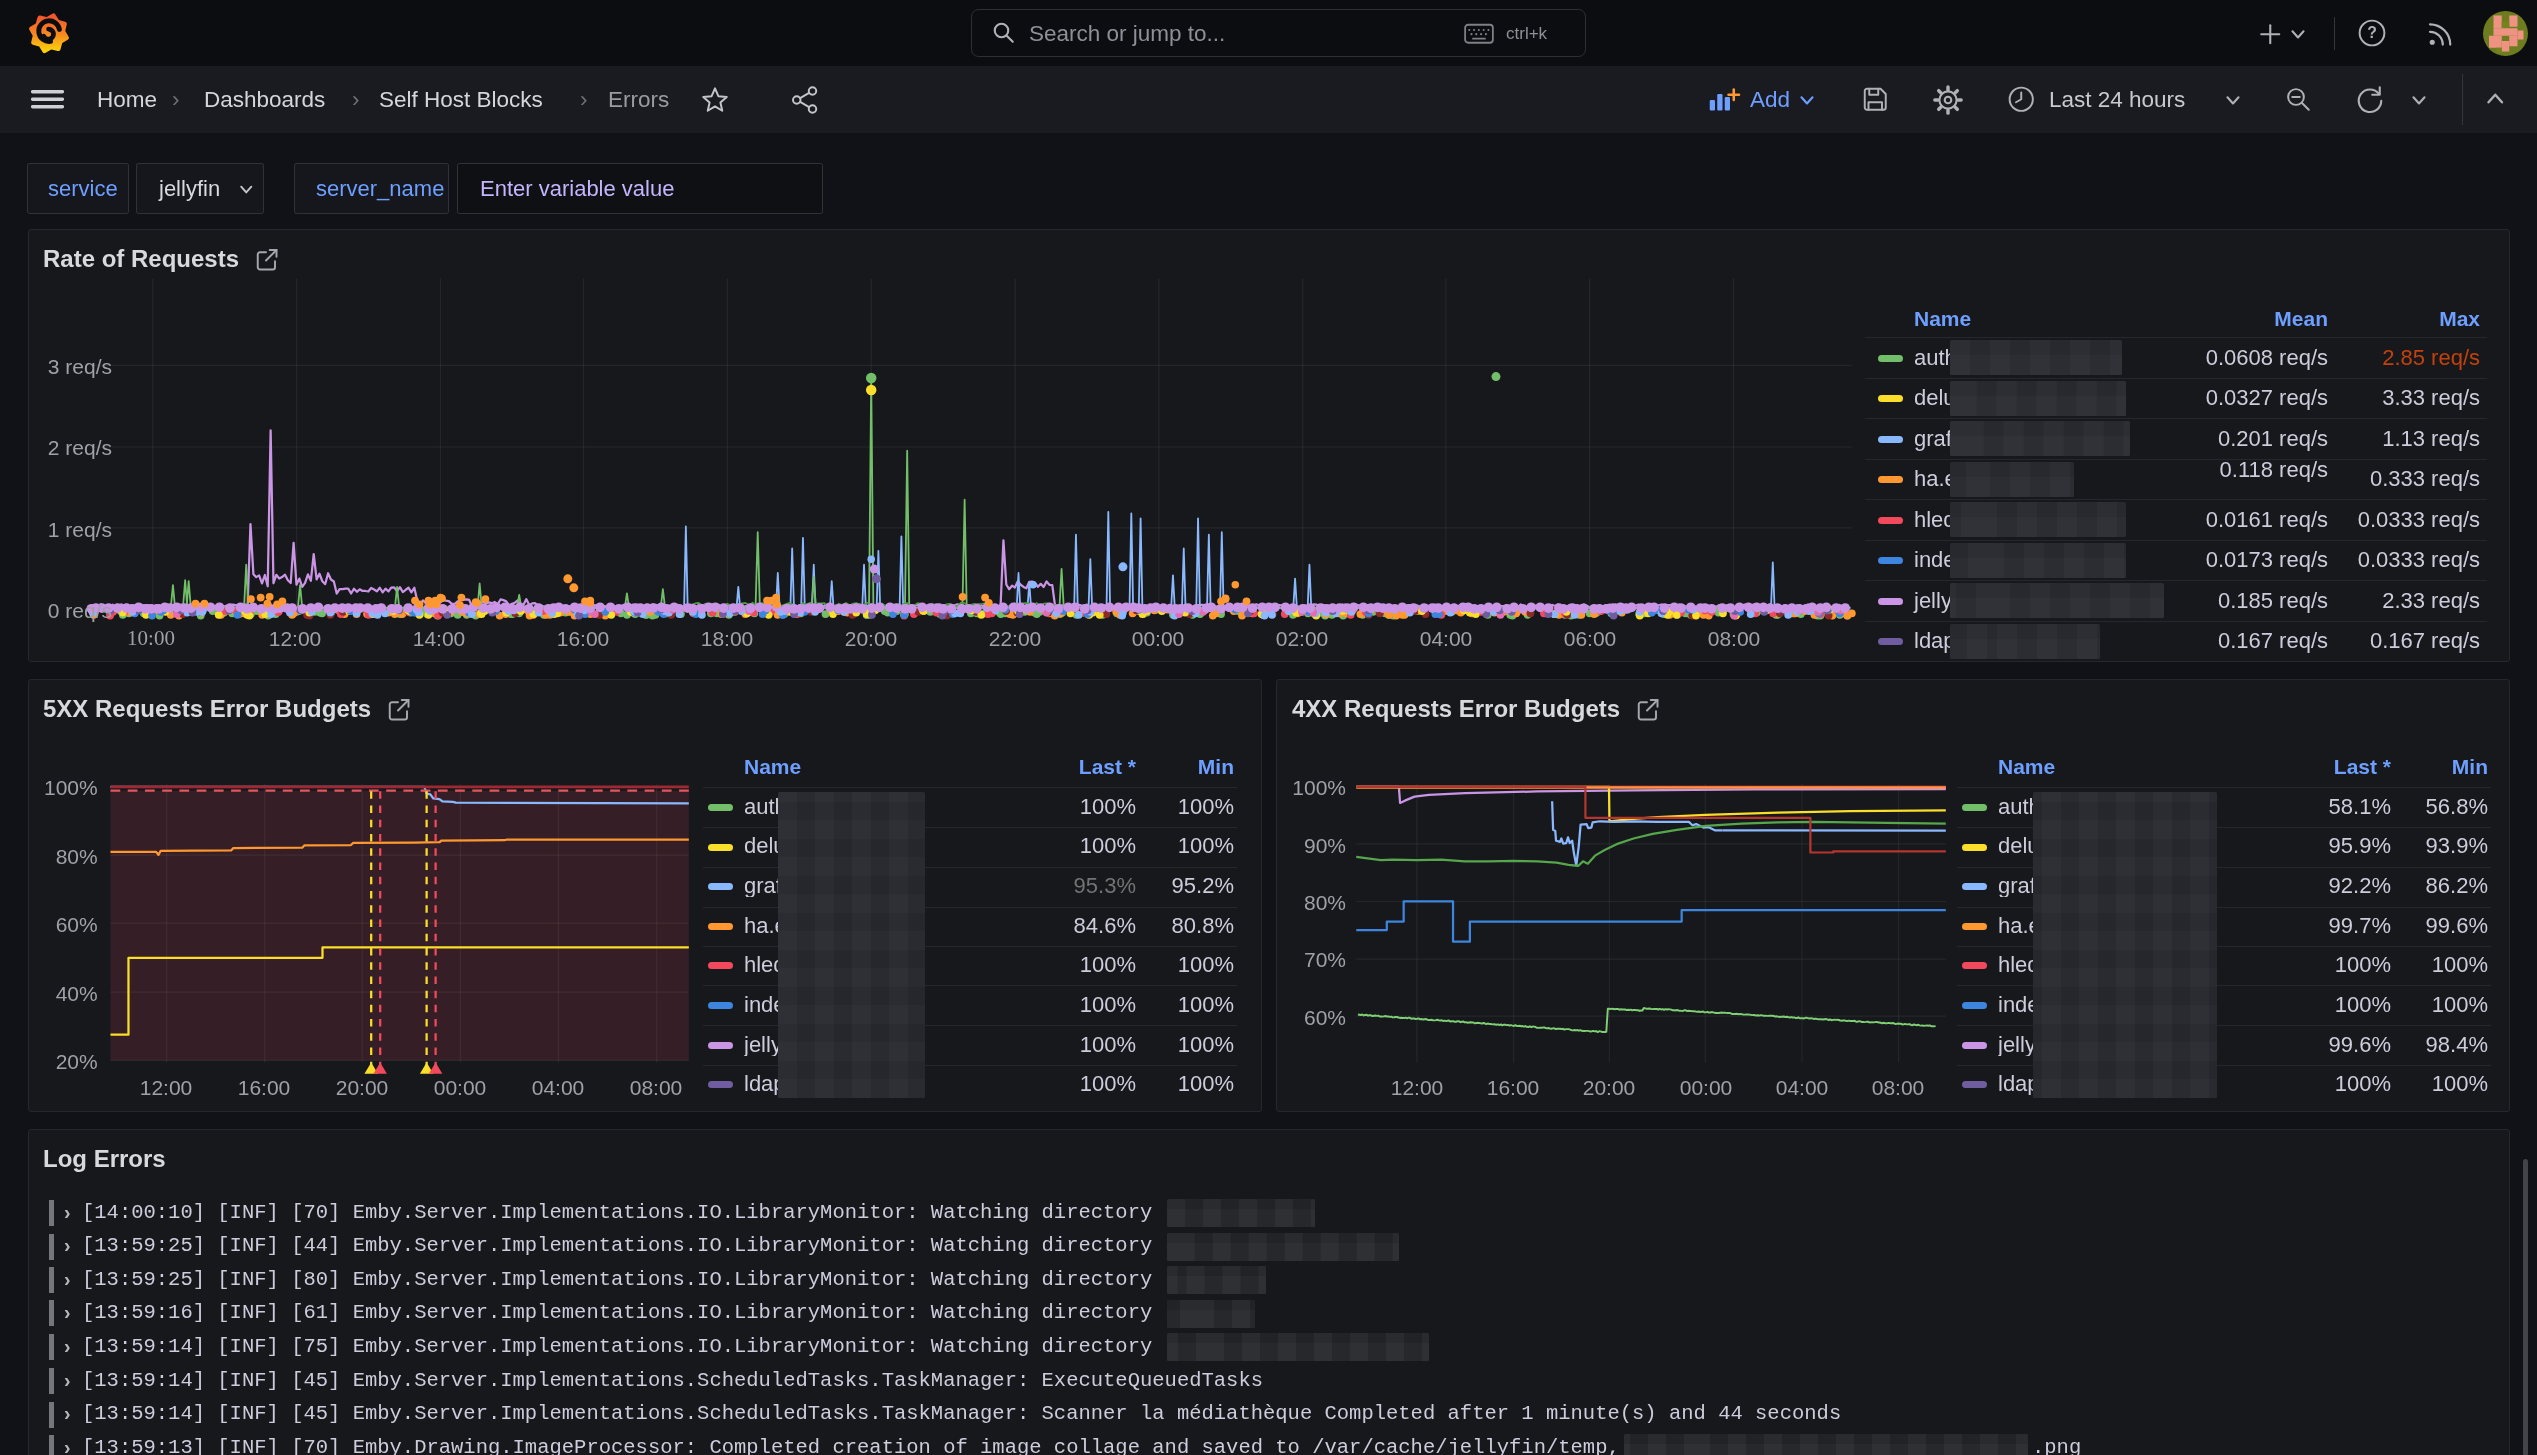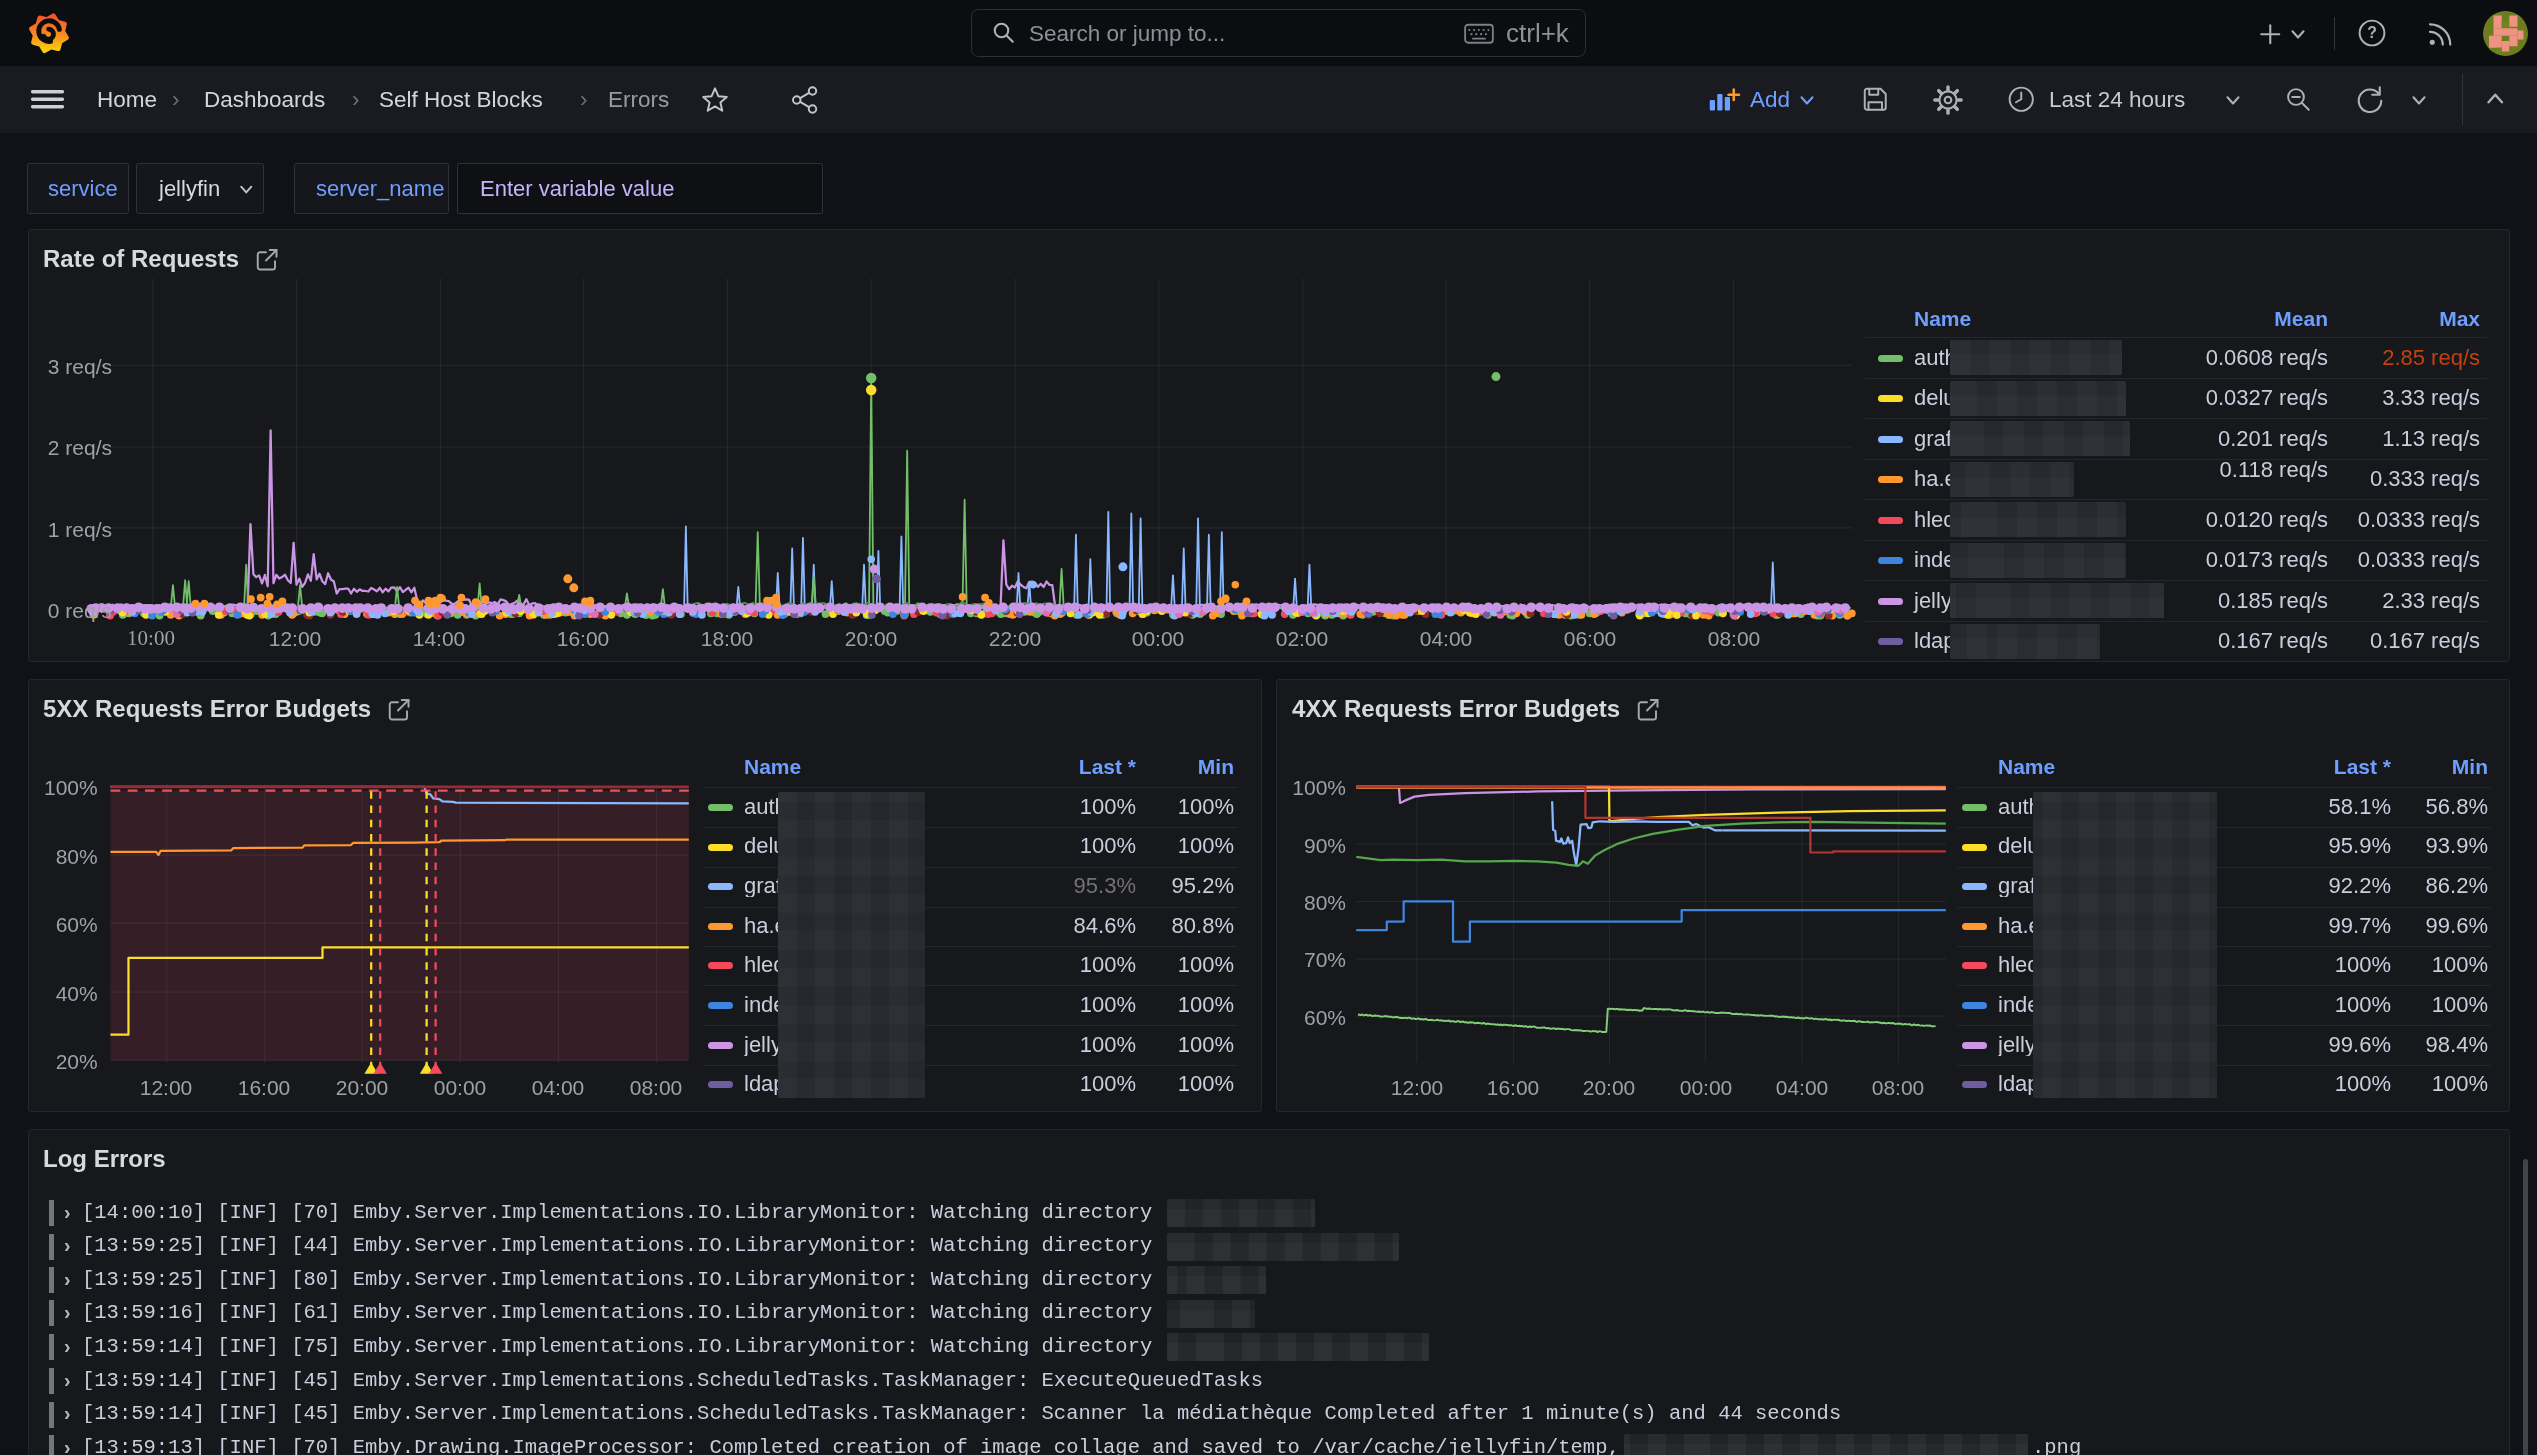--- a/index.html
+++ b/index.html
@@ -29,21 +29,21 @@
     <circle cx="13.4" cy="12" r="1.4" fill="#7d8087"></circle>
     <circle cx="19.8" cy="12" r="1.4" fill="#7d8087"></circle>
     <circle cx="26.200000000000003" cy="12" r="1.4" fill="#7d8087"></circle>
     <circle cx="32.6" cy="12" r="1.4" fill="#7d8087"></circle>
     <circle cx="10.0" cy="17.5" r="1.4" fill="#7d8087"></circle>
     <circle cx="16.4" cy="17.5" r="1.4" fill="#7d8087"></circle>
     <circle cx="22.8" cy="17.5" r="1.4" fill="#7d8087"></circle>
     <circle cx="29.200000000000003" cy="17.5" r="1.4" fill="#7d8087"></circle>
     <line x1="12" y1="23.5" x2="28" y2="23.5" stroke="#7d8087" stroke-width="2.4" stroke-linecap="round" stroke-linejoin="round"></line>
   </svg>
-<div style="position:absolute;top:34px;font-size:26px;color:#8e9097;font-weight:400;font-family:'Liberation Sans',sans-serif;line-height:19.5px;transform:translateY(-50%);white-space:pre;left:1506px;">ctrl+k</div>
+<div style="position:absolute;top:34px;font-size:17px;color:#8e9097;font-weight:400;font-family:'Liberation Sans',sans-serif;line-height:19.5px;transform:translateY(-50%);white-space:pre;left:1506px;">ctrl+k</div>
 <svg style="position:absolute;left:2259px;top:22.5px;" width="22.5" height="22.5" viewBox="0 0 30 30" fill="none">
     <line x1="15" y1="3" x2="15" y2="27" stroke="#b0b1b7" stroke-width="2.8" stroke-linecap="round" stroke-linejoin="round"></line>
     <line x1="3" y1="15" x2="27" y2="15" stroke="#b0b1b7" stroke-width="2.8" stroke-linecap="round" stroke-linejoin="round"></line>
   </svg>
 <svg style="position:absolute;left:2289px;top:25px;" width="18" height="18" viewBox="0 0 26 26" fill="none">
     <polyline points="5,9 13,18 21,9" stroke="#b0b1b7" stroke-width="3" stroke-linecap="round" stroke-linejoin="round"></polyline>
   </svg>
 <div style="position:absolute;left:2334px;top:16.5px;width:0.7px;height:33px;background:#33353b"></div>
 <svg style="position:absolute;left:2357px;top:18px;" width="30" height="30" viewBox="0 0 40 40" fill="none">
     <circle cx="20" cy="20" r="16.5" stroke="#b0b1b7" stroke-width="2.6" stroke-linecap="round" stroke-linejoin="round"></circle>
@@ -1294,21 +1294,21 @@
 <div style="position:absolute;top:439px;font-size:22px;color:#ccccdc;font-weight:400;font-family:'Liberation Sans',sans-serif;line-height:22px;transform:translateY(-50%);white-space:pre;left:2103px;width:225px;text-align:right;">0.201 req/s</div>
 <div style="position:absolute;top:439px;font-size:22px;color:#ccccdc;font-weight:400;font-family:'Liberation Sans',sans-serif;line-height:22px;transform:translateY(-50%);white-space:pre;left:2255px;width:225px;text-align:right;">1.13 req/s</div>
 <div style="position:absolute;left:1865px;top:459px;width:622px;height:0.7px;background:rgba(204,204,220,0.09)"></div>
 <div style="position:absolute;left:1878px;top:476px;width:25px;height:6.7px;border-radius:3.7px;background:#ff9830"></div>
 <div style="position:absolute;top:479px;font-size:22px;color:#ccccdc;font-weight:400;font-family:'Liberation Sans',sans-serif;line-height:22px;transform:translateY(-50%);white-space:pre;left:1914px;">ha.example</div>
 <div style="position:absolute;top:470px;font-size:22px;color:#ccccdc;font-weight:400;font-family:'Liberation Sans',sans-serif;line-height:22px;transform:translateY(-50%);white-space:pre;left:2103px;width:225px;text-align:right;">0.118 req/s</div>
 <div style="position:absolute;top:479px;font-size:22px;color:#ccccdc;font-weight:400;font-family:'Liberation Sans',sans-serif;line-height:22px;transform:translateY(-50%);white-space:pre;left:2255px;width:225px;text-align:right;">0.333 req/s</div>
 <div style="position:absolute;left:1865px;top:499px;width:622px;height:0.7px;background:rgba(204,204,220,0.09)"></div>
 <div style="position:absolute;left:1878px;top:517px;width:25px;height:6.7px;border-radius:3.7px;background:#f2495c"></div>
 <div style="position:absolute;top:520px;font-size:22px;color:#ccccdc;font-weight:400;font-family:'Liberation Sans',sans-serif;line-height:22px;transform:translateY(-50%);white-space:pre;left:1914px;">hledger.example.co</div>
-<div style="position:absolute;top:520px;font-size:22px;color:#ccccdc;font-weight:400;font-family:'Liberation Sans',sans-serif;line-height:22px;transform:translateY(-50%);white-space:pre;left:2103px;width:225px;text-align:right;">0.0120 req/s</div>
+<div style="position:absolute;top:520px;font-size:22px;color:#ccccdc;font-weight:400;font-family:'Liberation Sans',sans-serif;line-height:22px;transform:translateY(-50%);white-space:pre;left:2103px;width:225px;text-align:right;">0.0161 req/s</div>
 <div style="position:absolute;top:520px;font-size:22px;color:#ccccdc;font-weight:400;font-family:'Liberation Sans',sans-serif;line-height:22px;transform:translateY(-50%);white-space:pre;left:2255px;width:225px;text-align:right;">0.0333 req/s</div>
 <div style="position:absolute;left:1865px;top:540px;width:622px;height:0.7px;background:rgba(204,204,220,0.09)"></div>
 <div style="position:absolute;left:1878px;top:557px;width:25px;height:6.7px;border-radius:3.7px;background:#3d85de"></div>
 <div style="position:absolute;top:560px;font-size:22px;color:#ccccdc;font-weight:400;font-family:'Liberation Sans',sans-serif;line-height:22px;transform:translateY(-50%);white-space:pre;left:1914px;">index.example.com</div>
 <div style="position:absolute;top:560px;font-size:22px;color:#ccccdc;font-weight:400;font-family:'Liberation Sans',sans-serif;line-height:22px;transform:translateY(-50%);white-space:pre;left:2103px;width:225px;text-align:right;">0.0173 req/s</div>
 <div style="position:absolute;top:560px;font-size:22px;color:#ccccdc;font-weight:400;font-family:'Liberation Sans',sans-serif;line-height:22px;transform:translateY(-50%);white-space:pre;left:2255px;width:225px;text-align:right;">0.0333 req/s</div>
 <div style="position:absolute;left:1865px;top:580px;width:622px;height:0.7px;background:rgba(204,204,220,0.09)"></div>
 <div style="position:absolute;left:1878px;top:598px;width:25px;height:6.7px;border-radius:3.7px;background:#ca95e5"></div>
 <div style="position:absolute;top:601px;font-size:22px;color:#ccccdc;font-weight:400;font-family:'Liberation Sans',sans-serif;line-height:22px;transform:translateY(-50%);white-space:pre;left:1914px;">jellyfin.example.com</div>
 <div style="position:absolute;top:601px;font-size:22px;color:#ccccdc;font-weight:400;font-family:'Liberation Sans',sans-serif;line-height:22px;transform:translateY(-50%);white-space:pre;left:2103px;width:225px;text-align:right;">0.185 req/s</div>

